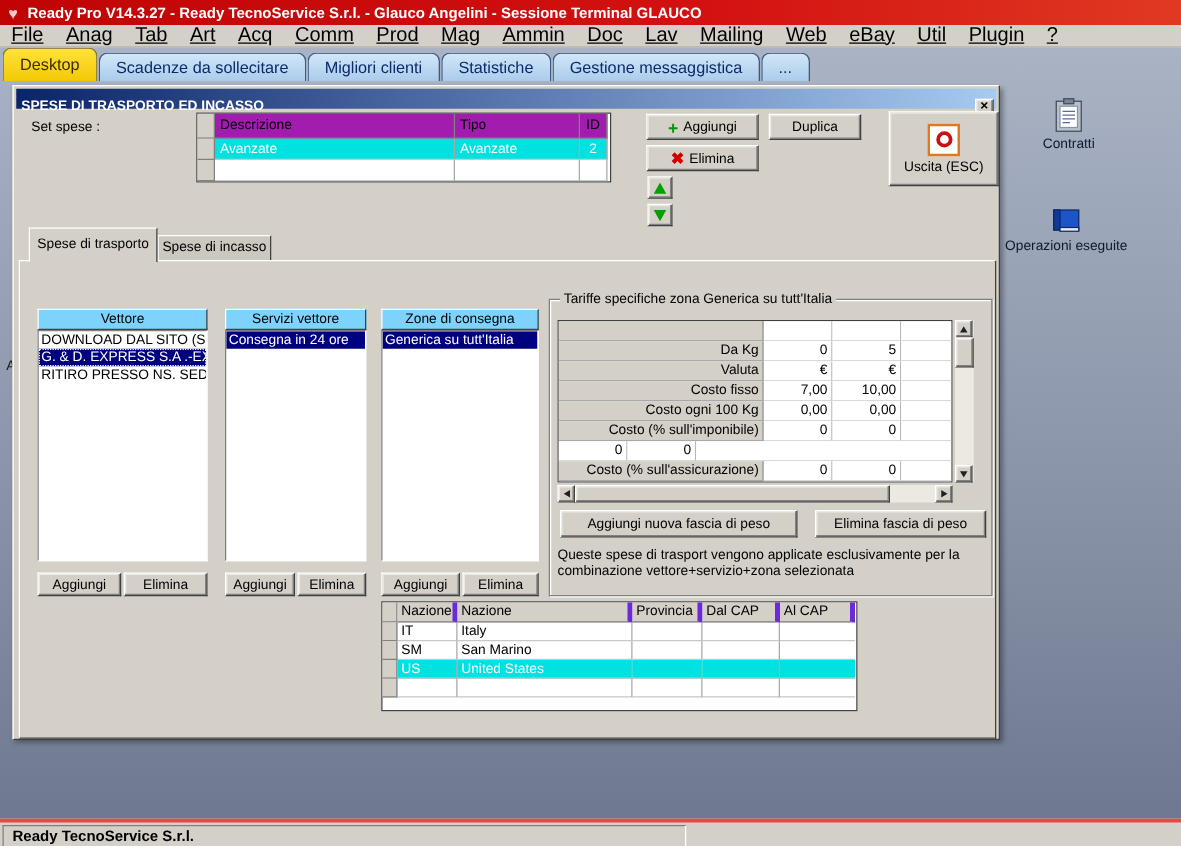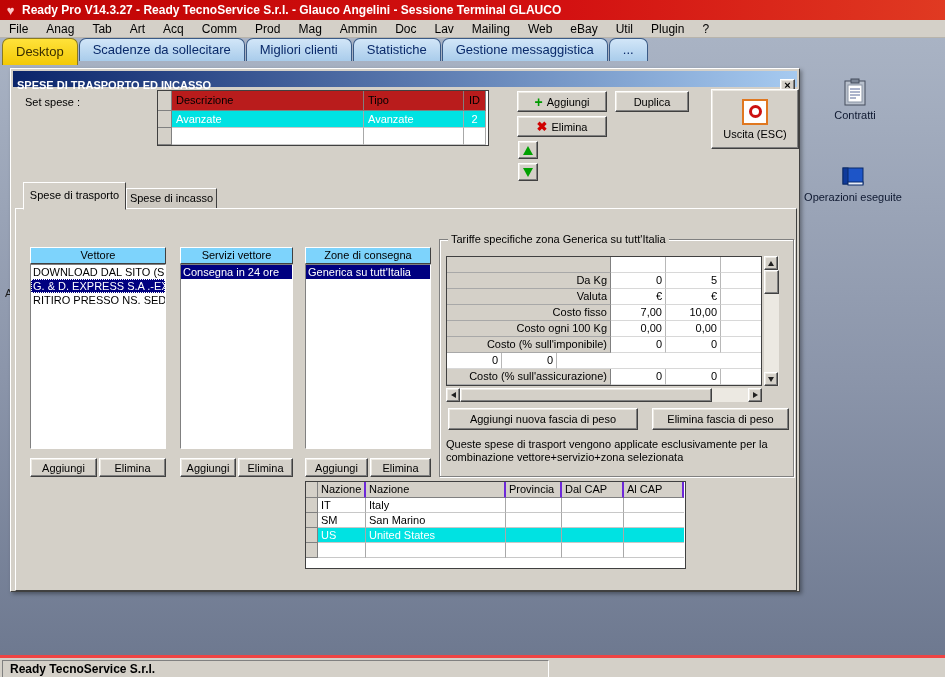--- a/index.html
+++ b/index.html
@@ -4,25 +4,25 @@
 <style>
   * { margin:0; padding:0; box-sizing:border-box; }
   html,body { width:945px; height:677px; overflow:hidden; }
   body { font-family:"Liberation Sans", sans-serif; font-size:12px; color:#000; background:#d4d0c8; position:relative; }
   .btn { background:#d4d0c8; border:1px solid; border-color:#ffffff #404040 #404040 #ffffff; box-shadow: inset -1px -1px 0 #808080, inset 1px 1px 0 #ece9e2; font-family:"Liberation Sans",sans-serif; font-size:11px; display:flex; align-items:center; justify-content:center; gap:4px; cursor:default; white-space:nowrap; }
 
   
   .titlebar { position:absolute; top:0; left:0; width:945px; height:20px; background:linear-gradient(90deg,#c00404 0%,#d31111 60%,#e03a22 100%); color:#fff; display:flex; align-items:center; gap:5px; padding-left:4px; font-weight:bold; font-size:12px; }
   .app-icon { width:13px; height:13px; color:#ffc8c8; font-size:13px; line-height:13px; text-align:center; }
   .menubar { position:absolute; top:20px; left:0; width:945px; height:18px; background:#d4d0c8; display:flex; align-items:center; border-bottom:1px solid #b8b4ac; }
-  .menu-item { padding:1px 9px; font-size:12px; }
+  .menu-item { padding:1px 9px; font-size:16px;text-decoration:underline; }
 
   
   .desktop { position:absolute; top:38px; left:0; width:945px; height:617px; background:linear-gradient(180deg,#a9b3c4 0%,#8b95aa 55%,#6e7990 100%); }
-  .tabstrip { position:absolute; top:0; left:2px; height:27px; display:flex; }
+  .tabstrip { position:absolute; top:0; left:2px; height:27px; display:flex; align-items:flex-end; }
   .mtab { height:23px; line-height:21px; padding:0 13px; font-size:13px; background:linear-gradient(180deg,#d2e6f8,#a9cceb); color:#0a2a6a; border:1px solid #3a5a86; border-bottom:none; border-radius:7px 7px 0 0; margin-right:1px; white-space:nowrap; }
   .mtab.active { height:27px; line-height:25px; background:linear-gradient(180deg,#ffe23a,#f3c906); color:#3a2e00; border-color:#8a7a20; }
   .desk-icon { position:absolute; display:flex; flex-direction:column; align-items:center; }
   .desk-icon .lbl { margin-top:3px; font-size:11px; color:#0e1830; }
   .stray { position:absolute; left:5px; top:249px; font-size:11px; color:#1a1a1a; }
 
   
   .dialog { position:absolute; left:10px; top:30px; width:790px; height:524px; background:#d4d0c8; border:1px solid; border-color:#ffffff #404040 #404040 #ffffff; padding:2px; box-shadow:2px 2px 4px rgba(0,0,0,.35); }
   .dlg-title { height:16px; background:linear-gradient(90deg,#0a246a,#a6caf0); color:#fff; font-size:11px; font-weight:bold; display:flex; align-items:center; padding:12px 2px 0 4px; }
   .dlg-title .spacer { flex:1; }
@@ -30,21 +30,21 @@
   .dlg-body { position:relative; height:504px; }
   .lbl-plain { position:absolute; font-size:11px; }
 
   
   .setgrid { position:absolute; left:144px; top:3px; width:332px; height:56px; border:1px solid #404040; background:#fff; font-size:11px; }
   .sg-row { display:flex; height:17px; line-height:16px; }
   .sg-row.head { height:20px; line-height:19px; }
   .sg-sel { width:14px; background:#d4d0c8; border-right:1px solid #808080; border-bottom:1px solid #808080; }
   .sg-c { padding:0 4px; border-right:1px solid #a8a8a8; border-bottom:1px solid #c8c8c8; overflow:hidden; white-space:nowrap; }
   .sg-desc { width:192px; } .sg-tipo { width:100px; } .sg-id { width:22px; text-align:center; }
-  .head .sg-c { background:#b91c1c; border-right:1px solid #808080; border-bottom:1px solid #808080; }
+  .head .sg-c { background:#a21caf; border-right:1px solid #808080; border-bottom:1px solid #808080; }
   .sel-cyan { background:#00e2e2 !important; color:#ffffff; }
 
   
   .ico-plus { color:#009a00; font-weight:bold; font-size:14px; line-height:12px; }
   .ico-x { color:#d00000; font-weight:bold; font-size:13px; line-height:12px; }
   .arr-up { width:0; height:0; border-left:5px solid transparent; border-right:5px solid transparent; border-bottom:9px solid #00a000; }
   .arr-dn { width:0; height:0; border-left:5px solid transparent; border-right:5px solid transparent; border-top:9px solid #00a000; }
   .btn-uscita { position:absolute; left:698px; top:2px; width:88px; height:60px; flex-direction:column; gap:3px; font-size:11px; }
   .pwr { width:26px; height:26px; background:#fff; border:2px solid #e07820; display:flex; align-items:center; justify-content:center; }
   .pwr i { display:block; width:13px; height:13px; border:3px solid #cc1010; border-radius:50%; }
@@ -82,21 +82,21 @@
   .h-thumb { width:252px; }
   .note { position:absolute; left:6px; top:198px; width:344px; font-size:11px; line-height:13px; }
 
   
   .ntable { position:absolute; left:289px; top:272px; width:381px; height:88px; border:1px solid #404040; background:#fff; font-size:11px; }
   .nrow { display:flex; height:15px; line-height:14px; }
   .nrow.head { height:16px; line-height:15px; }
   .nc { padding:0 3px; border-right:1px solid #a8a8a8; border-bottom:1px solid #c8c8c8; overflow:hidden; white-space:nowrap; }
   .nsel { width:12px; background:#d4d0c8; border-right:1px solid #808080; border-bottom:1px solid #808080; flex:none; }
   .nc1 { width:48px; } .nc2 { width:140px; } .nc3 { width:56px; } .nc4 { width:62px; } .nc5 { width:60px; border-right:none; }
-  .head .nc { background:#d4d0c8; border-right:2px solid #6d28d9; border-bottom:1px solid #808080; }
+  .head .nc { background:#d4d0c8; border-right:4px solid #6d28d9; border-bottom:1px solid #808080; }
 
   
   .statusbar { position:absolute; left:0; bottom:0; width:945px; height:22px; background:#d4d0c8; border-top:3px solid #ef4444;padding-left:48px; }
   .status-panel { position:absolute; top:2px; height:18px; line-height:16px; font-size:12px; font-weight:bold; padding-left:7px; background:#d4d0c8; border:1px solid; border-color:#808080 #ffffff #ffffff #808080; overflow:hidden; white-space:nowrap; }
 </style>
 </head>
 <body>
 
 <div class="titlebar">
   <span class="app-icon">♥</span>

